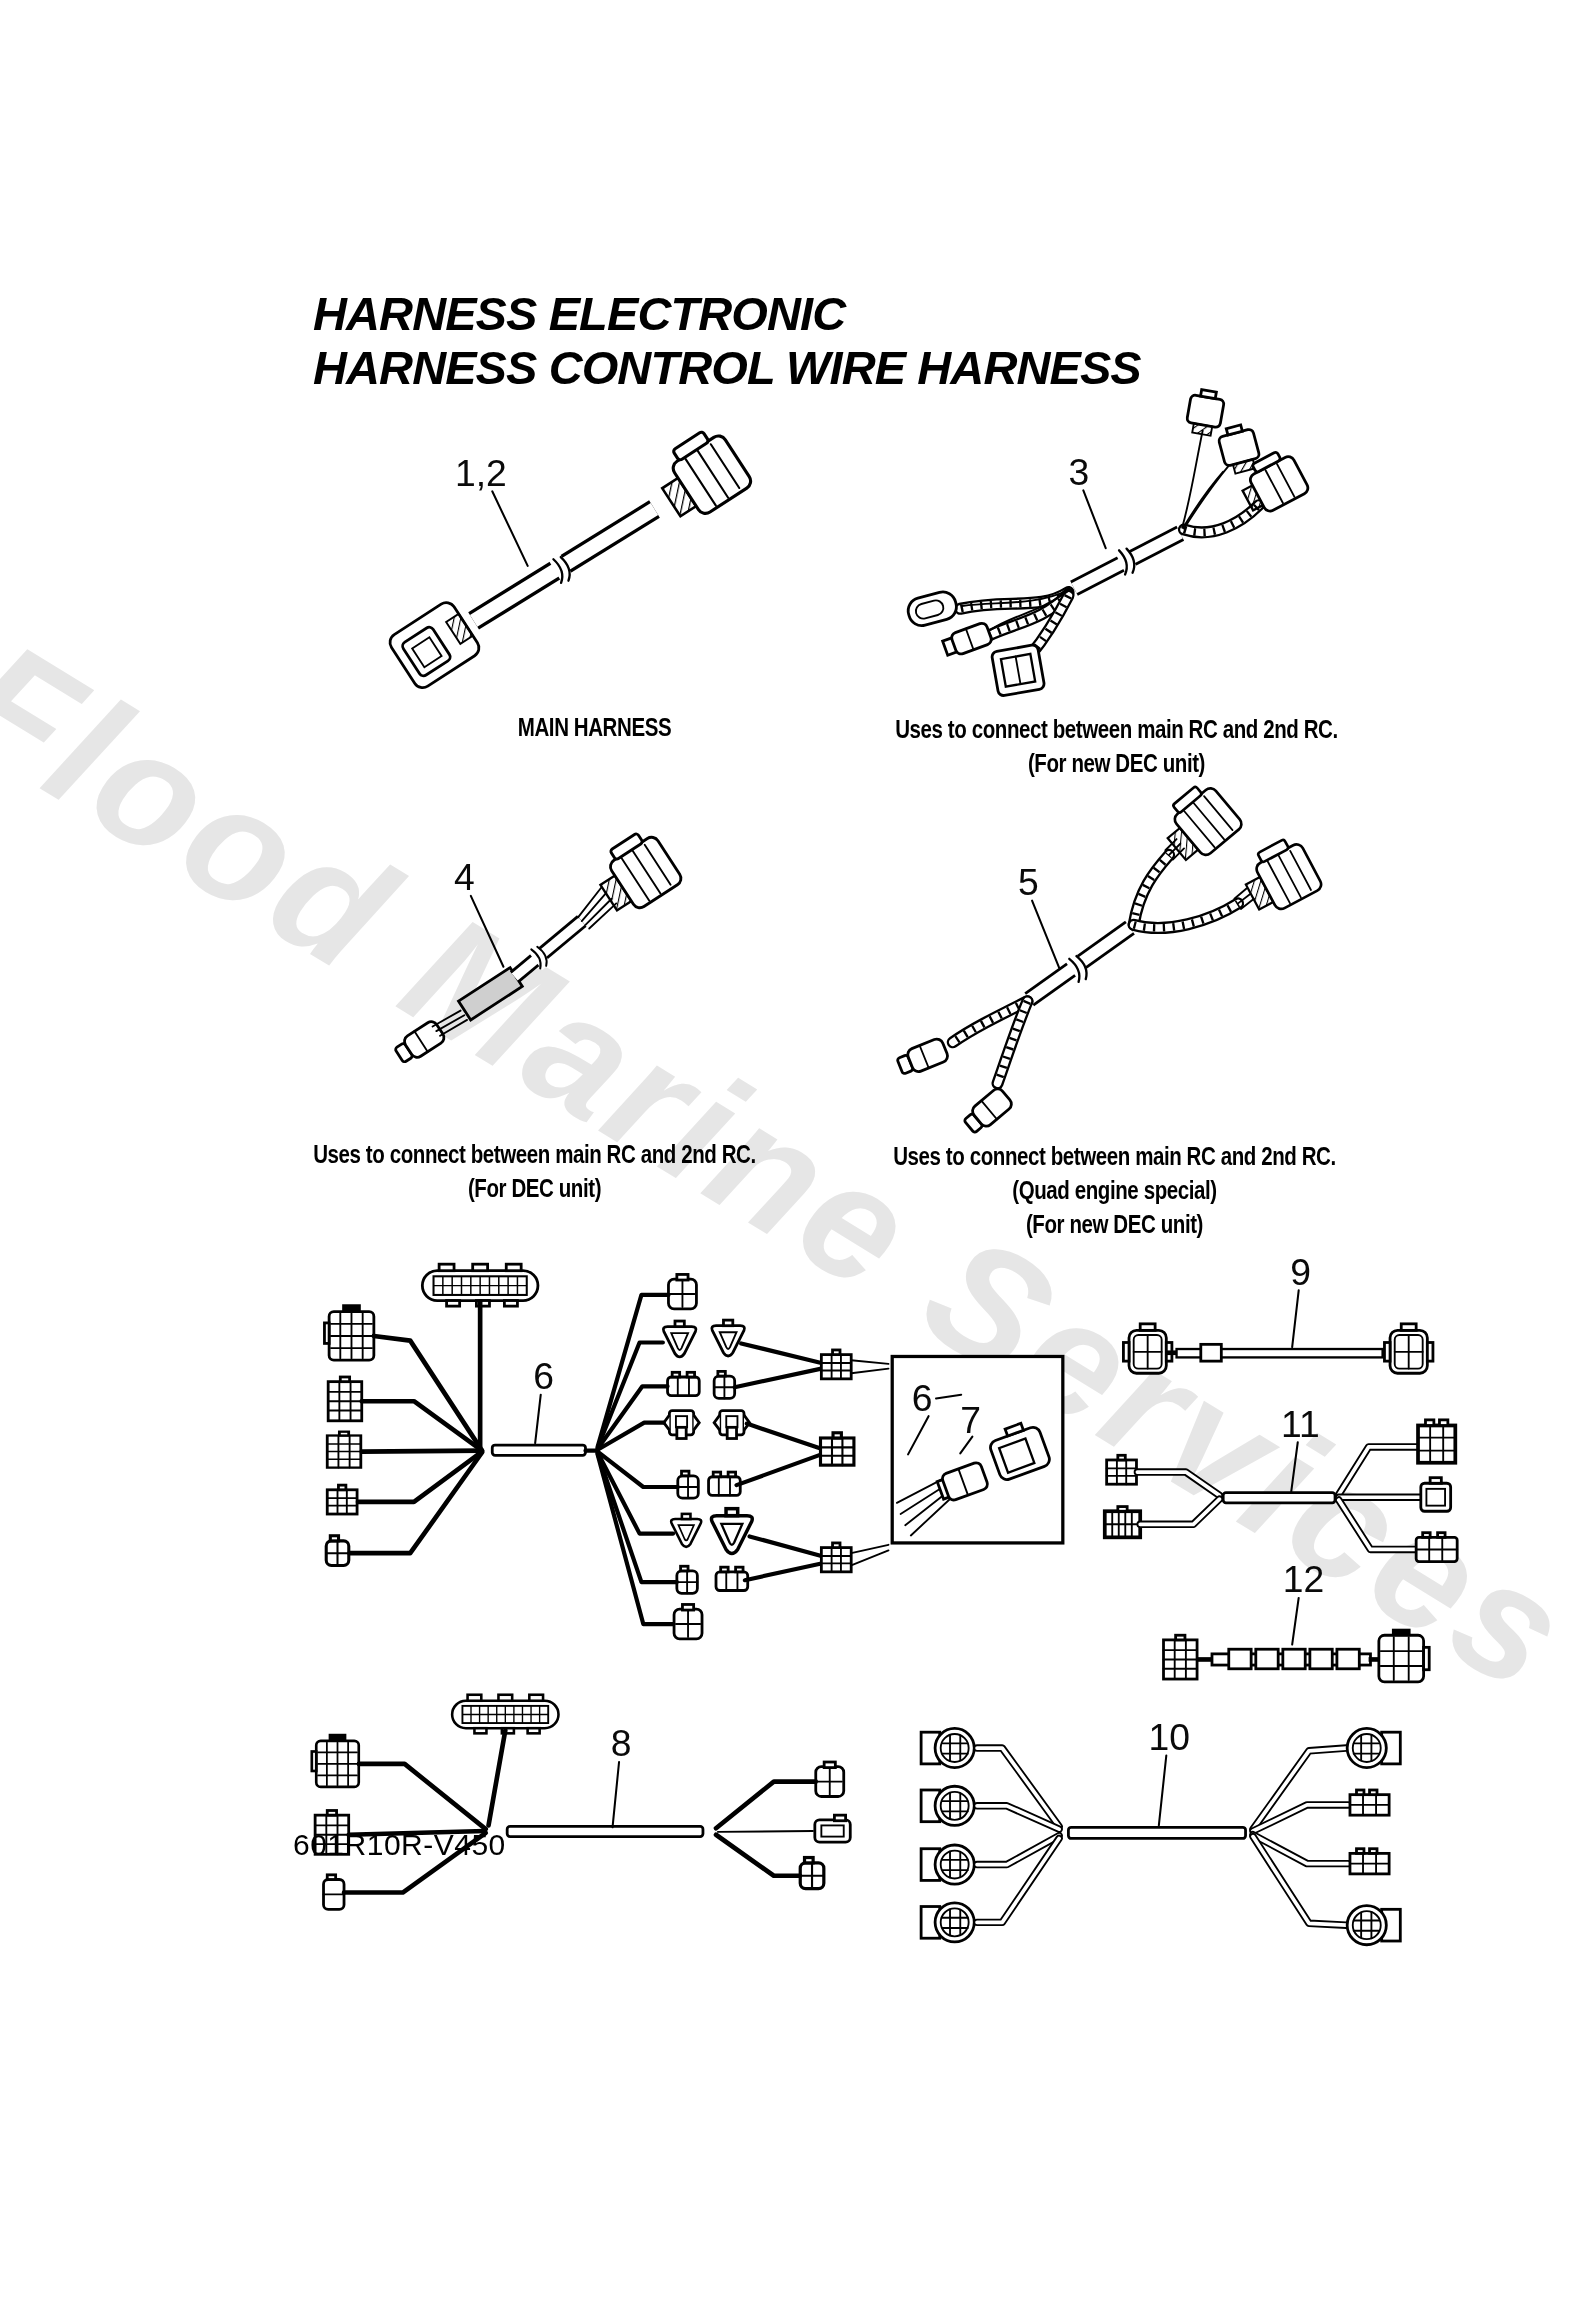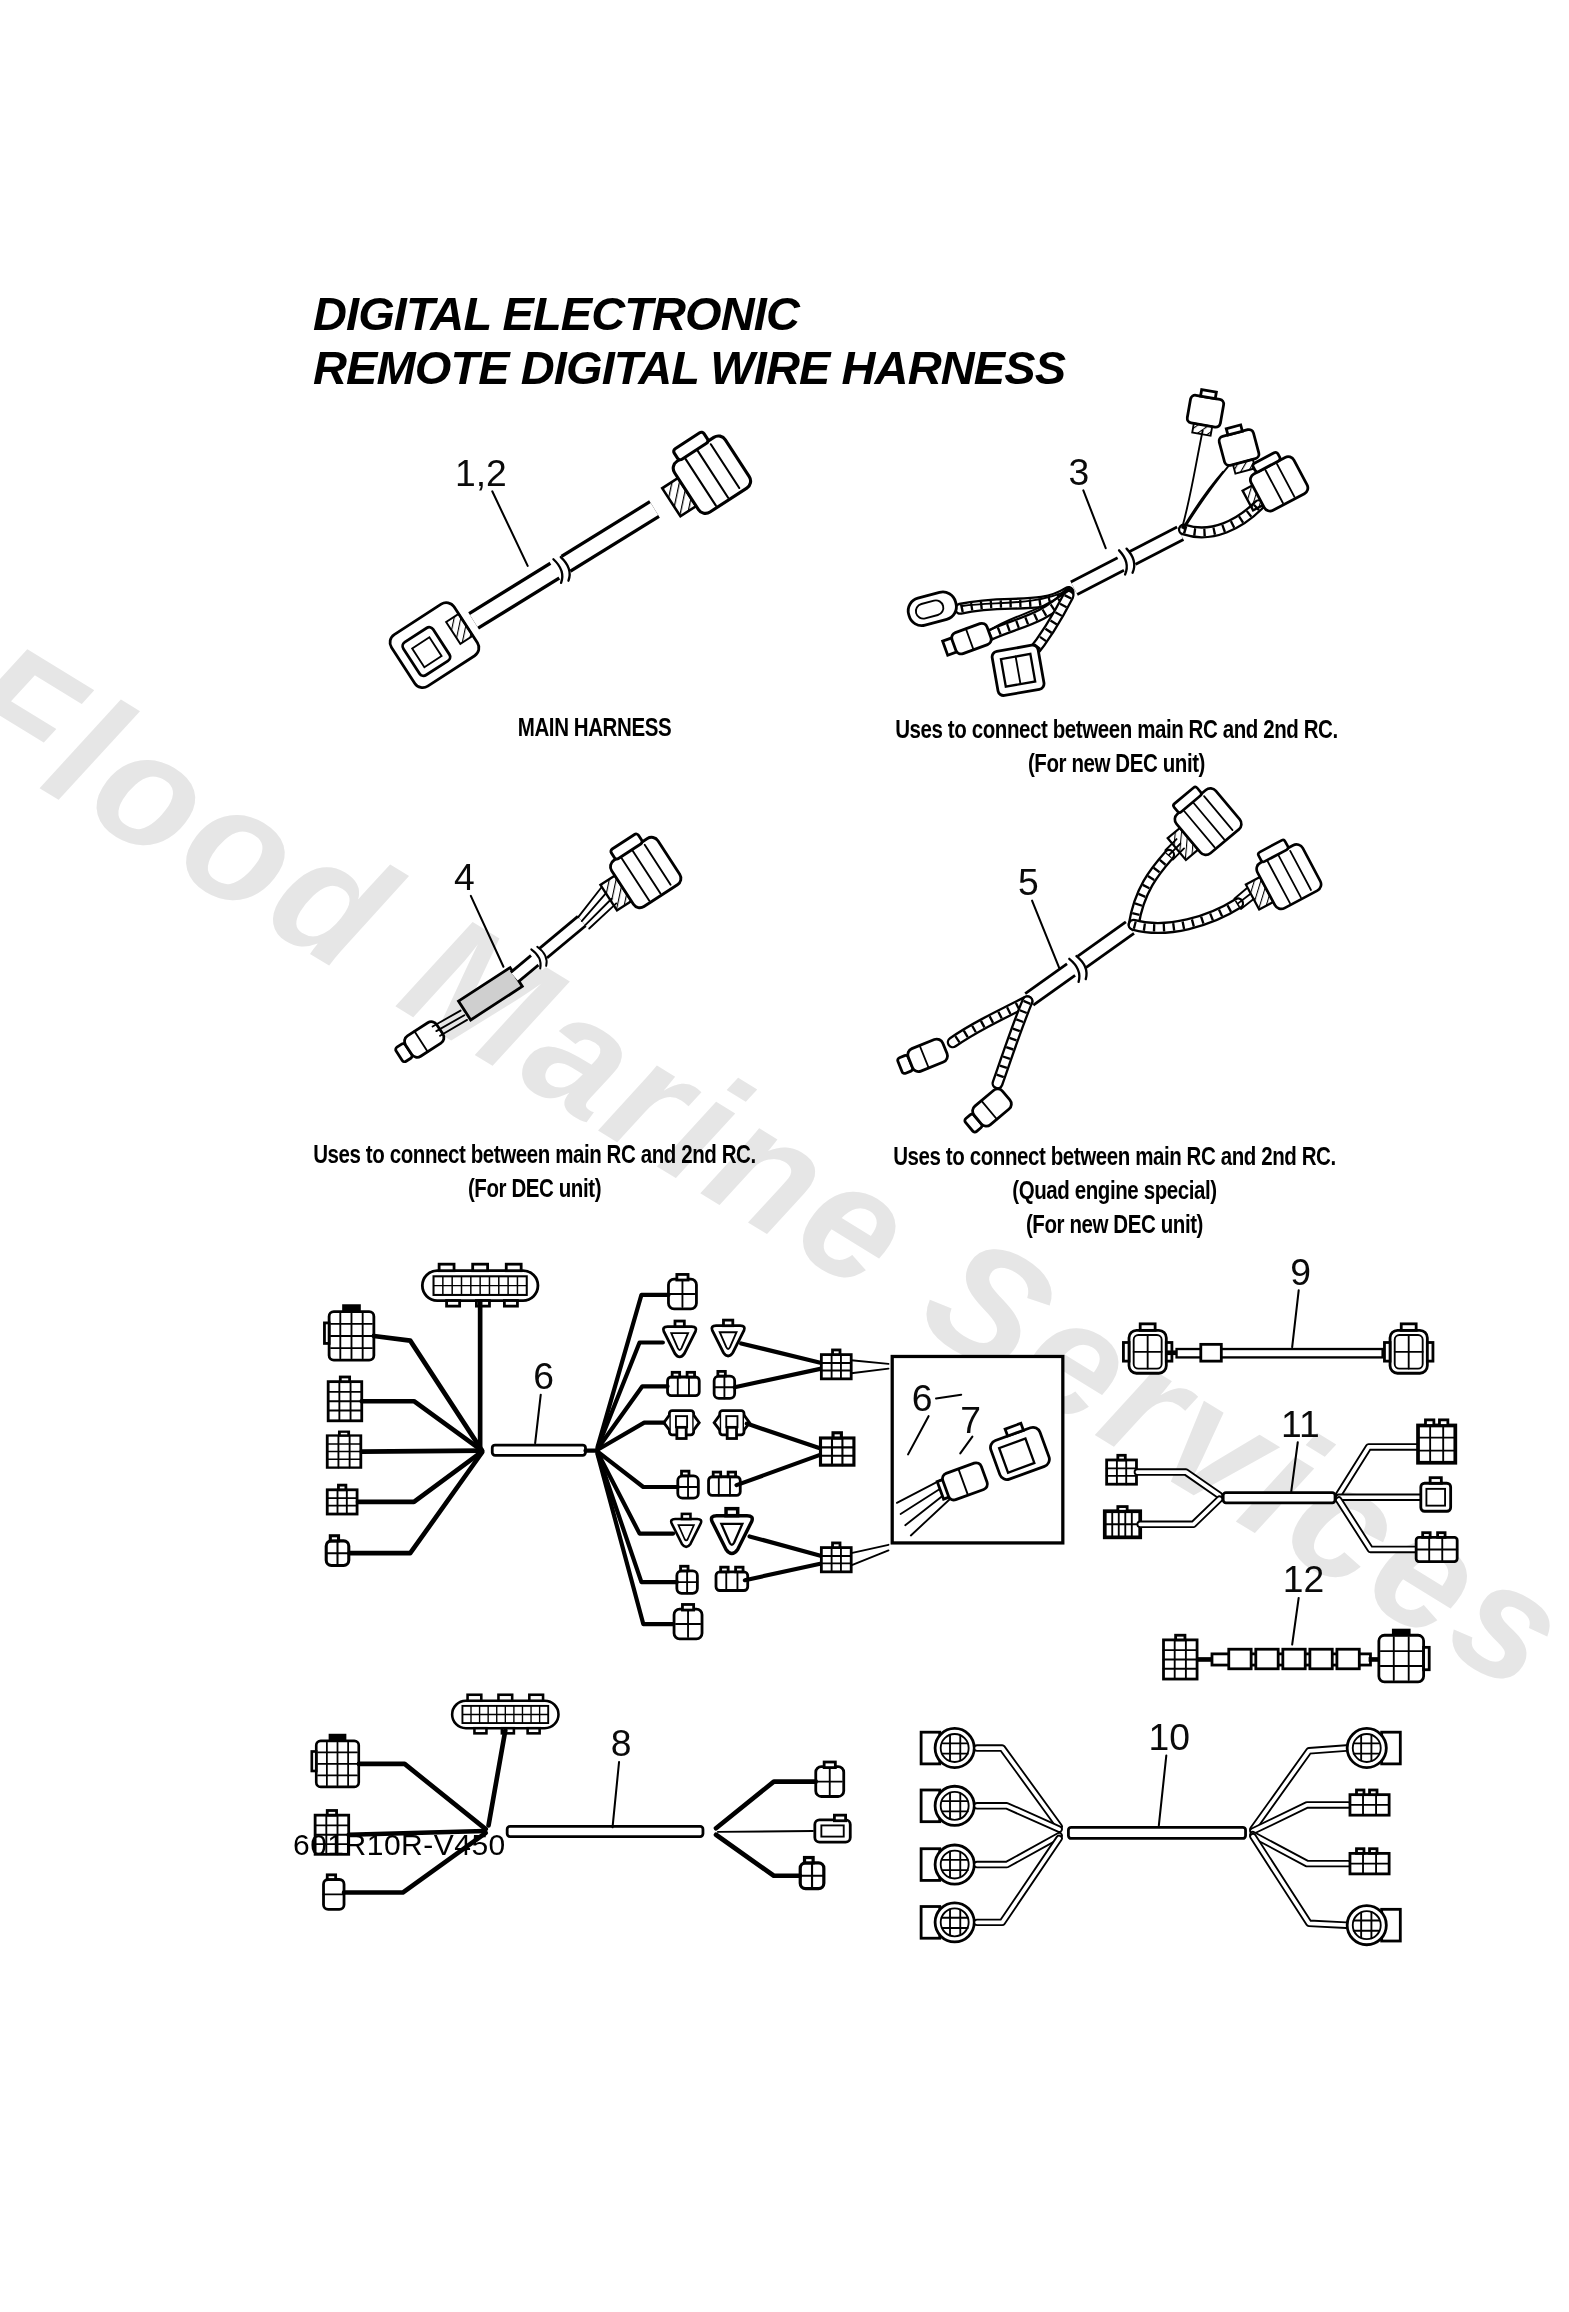--- a/index.html
+++ b/index.html
@@ -35,22 +35,22 @@
   .num{font:40px "Liberation Sans",sans-serif;fill:#0a0a0a;}
 </style>
 </head>
 <body>
 
 <div class="page">
 
   <div class="wm">Flood Marine Services</div>
 
   <div class="txt title">
-    <div>DIGITAL ELECTRONIC</div>
-    <div>REMOTE DIGITAL WIRE HARNESS</div>
+    <div>HARNESS ELECTRONIC</div>
+    <div>HARNESS CONTROL WIRE HARNESS</div>
   </div>
 
   <div class="txt cap cap12">
     <div>MAIN HARNESS</div>
   </div>
   <div class="txt cap cap3">
     <div>Uses to connect between main RC and 2nd RC.</div>
     <div>(For new DEC unit)</div>
   </div>
   <div class="txt cap cap4">

